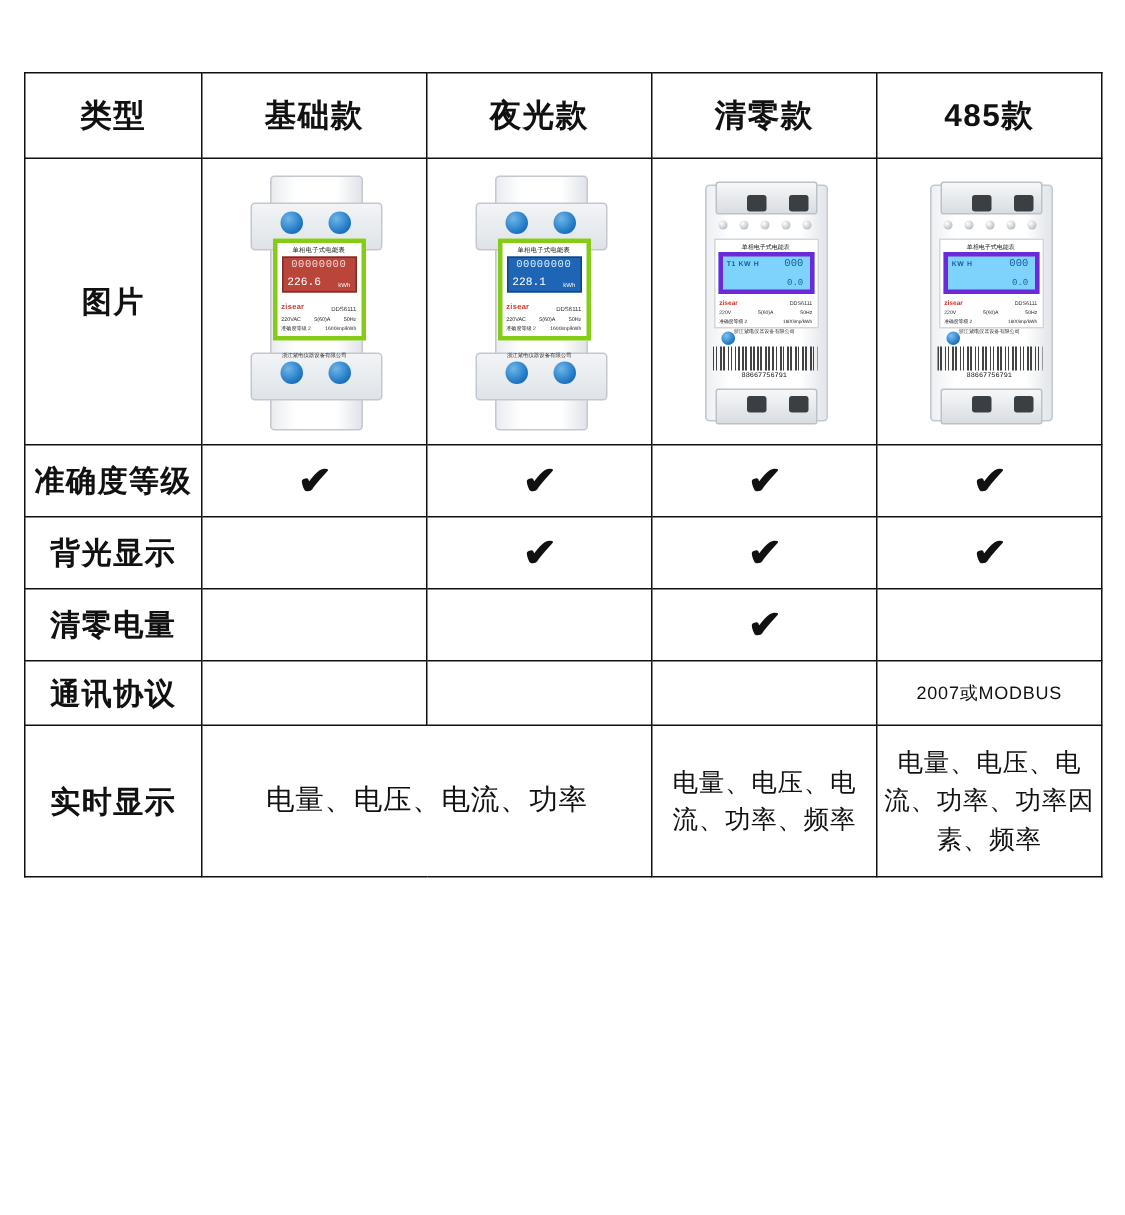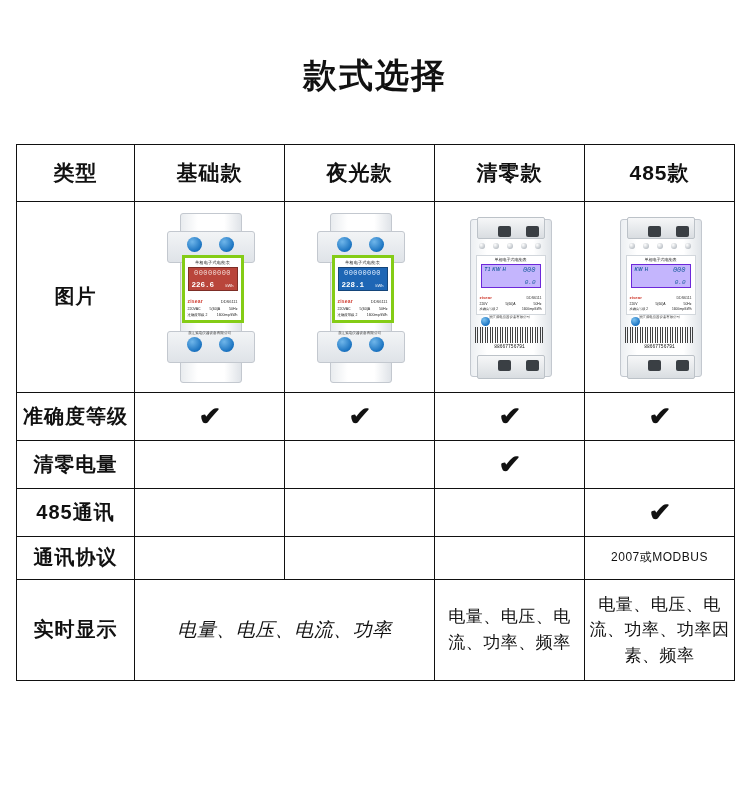--- a/index.html
+++ b/index.html
@@ -76,21 +76,20 @@
     letter-spacing: 0.5px;
   }
   .display-text {
     font-size: 17px;
     line-height: 1.5;
     padding: 4px 6px;
     letter-spacing: 0.5px;
   }
   .display-text.wide {
     font-size: 19px;
-    font-style: italic;
   }
 
   
   .meter-cell { position: relative; }
   .meter {
     position: relative;
     margin: 0 auto;
     width: 86px;
     height: 168px;
   }
@@ -165,21 +164,20 @@
     text-align: center;
   }
   .mA.glow .lcd .digits { color: #dcecff; }
   .mA .lcd .vline {
     position: absolute;
     left: 3px;
     bottom: 1px;
     font-family: "Liberation Mono", monospace;
     font-size: 7.5px;
     color: #ffffff;
-    font-weight: bold;
   }
   .mA .lcd .unit {
     position: absolute;
     right: 3px;
     bottom: 2px;
     font-size: 4px;
     color: #ffffff;
   }
   .mA .brand {
     position: absolute;
@@ -296,24 +294,23 @@
   .mB .facetitle {
     font-size: 4px;
     text-align: center;
     margin-top: 1.5px;
     color: #222;
   }
   .mB .lcd {
     margin: 1.5px auto 0 auto;
     width: 58px;
     height: 22px;
-    background: #c4b5fd;
-    border: 1px solid #6d28d9;
+    background: #7dd3fc;
+    border: 3px solid #6d28d9;
     position: relative;
-    font-style: italic;
   }
   .mB .lcd .l1 {
     position: absolute;
     left: 3px;
     top: 2px;
     font-size: 4.6px;
     font-weight: bold;
     color: #1b5c9c;
     letter-spacing: 0.4px;
   }
@@ -405,21 +402,20 @@
     font-size: 4.6px;
     font-family: "Liberation Mono", monospace;
     color: #111;
   }
 </style>
 </head>
 <body>
 
 <div class="page">
 
-  <div class="page-title">款式选择</div>
 
   <div class="table-wrap">
     <table class="spec">
       <colgroup>
         <col class="col-type">
         <col class="col-model">
         <col class="col-model">
         <col class="col-model">
         <col class="col-model">
       </colgroup>
@@ -591,36 +587,36 @@
         </tr>
 
         <tr class="row-feature">
           <td class="row-label">准确度等级</td>
           <td><span class="check">✔</span></td>
           <td><span class="check">✔</span></td>
           <td><span class="check">✔</span></td>
           <td><span class="check">✔</span></td>
         </tr>
 
+        <tr class="row-feature">
+          <td class="row-label">背光显示</td>
+          <td><span class="check"></span></td>
+          <td><span class="check">✔</span></td>
+          <td><span class="check">✔</span></td>
+          <td><span class="check">✔</span></td>
+        </tr>
 
         <tr class="row-feature">
           <td class="row-label">清零电量</td>
           <td><span class="check"></span></td>
           <td><span class="check"></span></td>
           <td><span class="check">✔</span></td>
           <td><span class="check"></span></td>
         </tr>
 
-        <tr class="row-feature">
-          <td class="row-label">485通讯</td>
-          <td><span class="check"></span></td>
-          <td><span class="check"></span></td>
-          <td><span class="check"></span></td>
-          <td><span class="check">✔</span></td>
-        </tr>
 
         <tr class="row-proto">
           <td class="row-label">通讯协议</td>
           <td class="proto-text"></td>
           <td class="proto-text"></td>
           <td class="proto-text"></td>
           <td class="proto-text">2007或MODBUS</td>
         </tr>
 
         <tr class="row-display">

